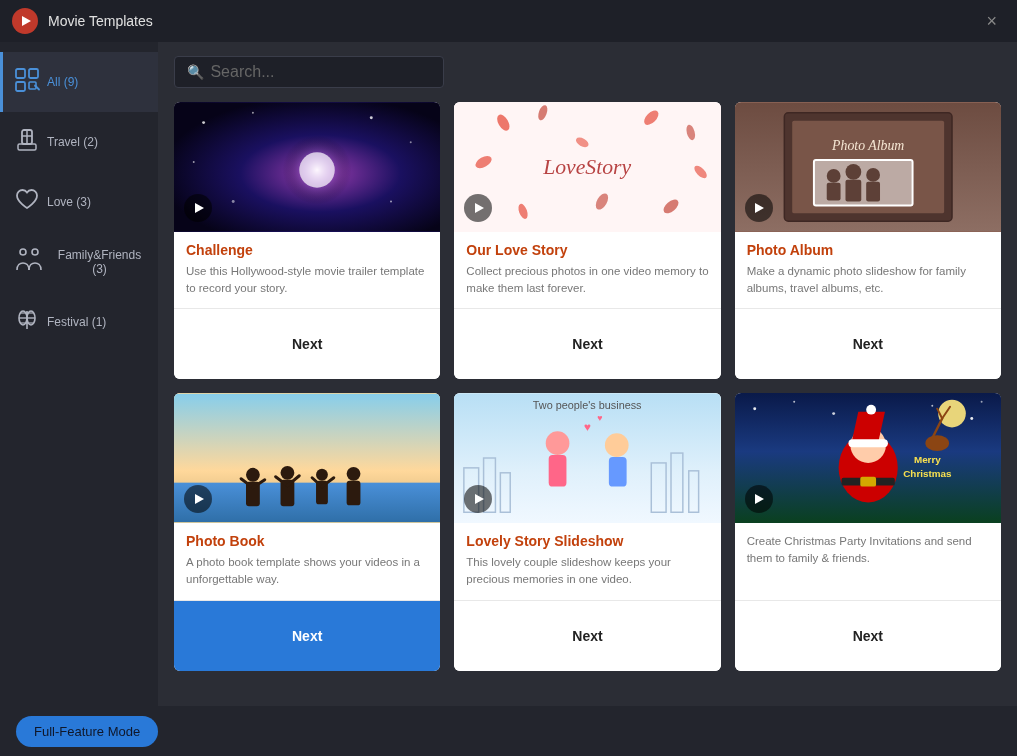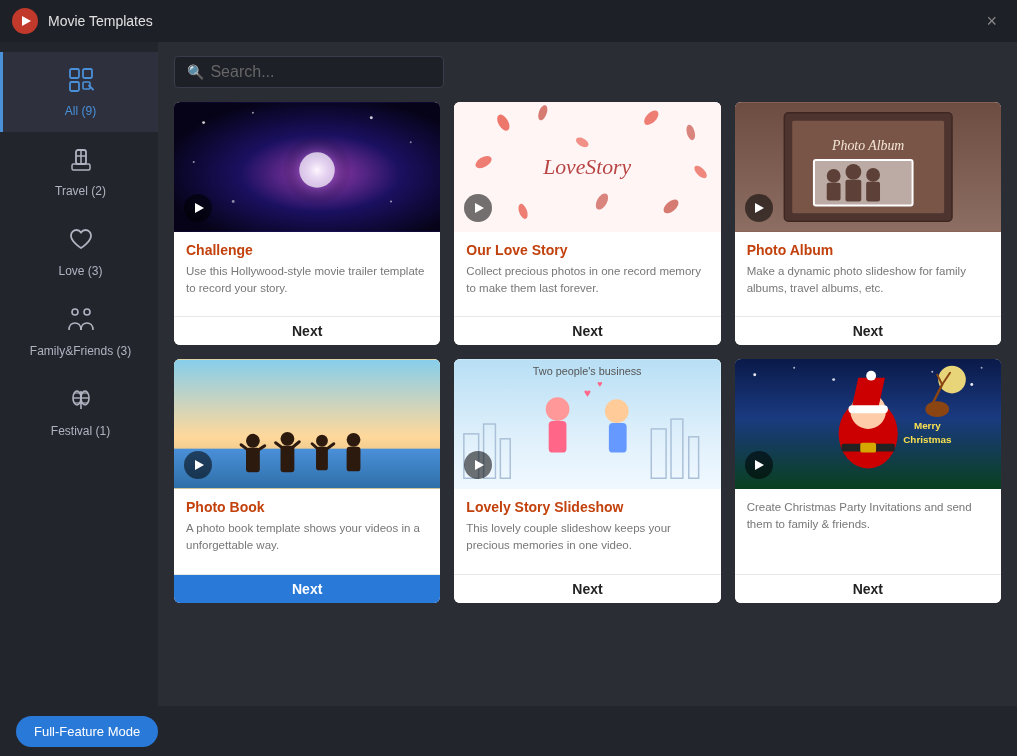--- a/index.html
+++ b/index.html
@@ -53,21 +53,20 @@
     .sidebar {
       width: 158px;
       background: #23252d;
       display: flex;
       flex-direction: column;
       padding-top: 10px;
       flex-shrink: 0;
     }
     .sidebar-item {
       display: flex;
-      flex-direction: column;
       align-items: center;
       padding: 14px 10px;
       cursor: pointer;
       color: #b0b4c0;
       gap: 6px;
       border-left: 3px solid transparent;
     }
     .sidebar-item.active {
       background: #2e313d;
       color: #4a90d9;
@@ -176,28 +175,28 @@
       margin-bottom: 5px;
     }
     .card-desc {
       font-size: 11.5px;
       color: #777;
       line-height: 1.45;
     }
     .card-next-btn {
       display: block;
       width: 100%;
-      padding: 6px;
+      padding: 27px;
       text-align: center;
       font-size: 14px;
       font-weight: 600;
       border: none;
       cursor: pointer;
       border-top: 1px solid #e8e8e8;
-      margin-top: 16px;
+      margin-top: 8px;
     }
     .card-next-btn.default { background: #fff; color: #222; }
     .card-next-btn.blue { background: #2979d8; color: #fff; }
 
     
     .thumb-challenge {
       background: radial-gradient(ellipse at 55% 55%, #9b3db0 0%, #1a1060 50%, #080520 100%);
     }
     .thumb-challenge::before {
       content: '';
@@ -234,21 +233,21 @@
     .bottom-bar {
       height: 50px;
       background: #23252d;
       display: flex;
       align-items: center;
       padding: 0 16px;
       flex-shrink: 0;
     }
     .full-feature-btn {
       background: #2979d8;
-      color: #ffffff;
+      color: #0f172a;
       border: none;
       border-radius: 20px;
       padding: 8px 18px;
       font-size: 13px;
       cursor: pointer;
       font-weight: 500;
     }
 
     
     .thumb-svg {
@@ -397,21 +396,21 @@
             <ellipse cx="150" cy="100" rx="5" ry="9" fill="#c0392b" opacity="0.6" transform="rotate(30,150,100)"></ellipse>
             <ellipse cx="70" cy="110" rx="4" ry="8" fill="#e74c3c" opacity="0.7" transform="rotate(-20,70,110)"></ellipse>
             <ellipse cx="220" cy="105" rx="5" ry="9" fill="#c0392b" opacity="0.65" transform="rotate(50,220,105)"></ellipse>
             <ellipse cx="130" cy="40" rx="4" ry="7" fill="#e74c3c" opacity="0.6" transform="rotate(-60,130,40)"></ellipse>
             <text x="135" y="72" text-anchor="middle" font-family="Georgia,serif" font-style="italic" font-size="22" fill="#b03030" opacity="0.9">LoveStory</text>
           </svg>
           <div class="play-btn"></div>
         </div>
         <div class="card-body">
           <div class="card-title">Our Love Story</div>
-          <div class="card-desc">Collect precious photos in one record memory to make them last forever.</div>
+          <div class="card-desc">Collect precious photos in one video memory to make them last forever.</div>
         </div>
         <button class="card-next-btn default">Next</button>
       </div>
 
       <div class="template-card">
         <div class="card-thumbnail thumb-photoalbum">
           <svg class="thumb-svg" viewBox="0 0 270 130" xmlns="http://www.w3.org/2000/svg">
             <defs>
               <linearGradient id="bg3" x1="0" y1="0" x2="0" y2="1">
                 <stop offset="0%" stop-color="#6d4c41"></stop>

